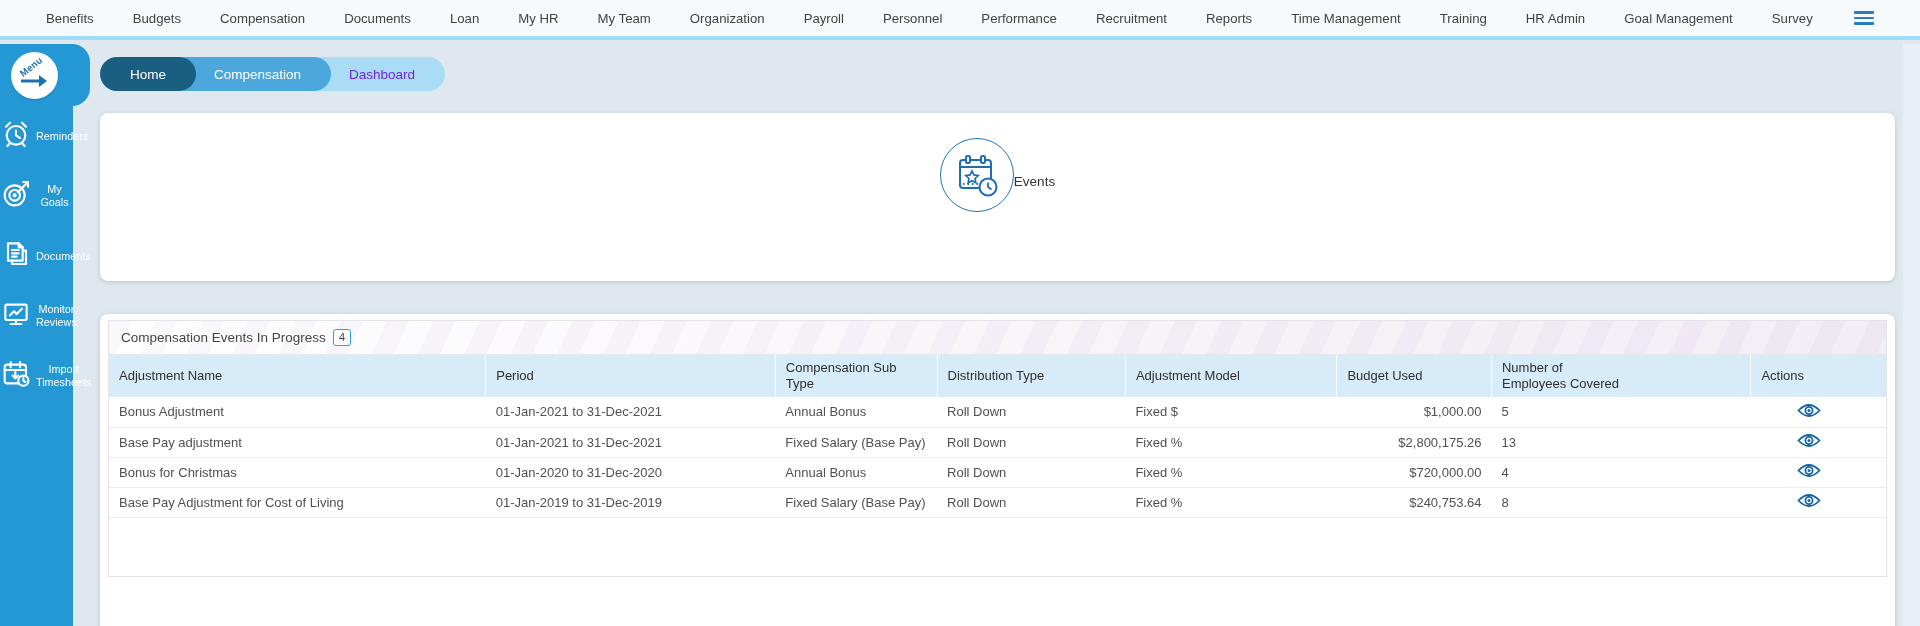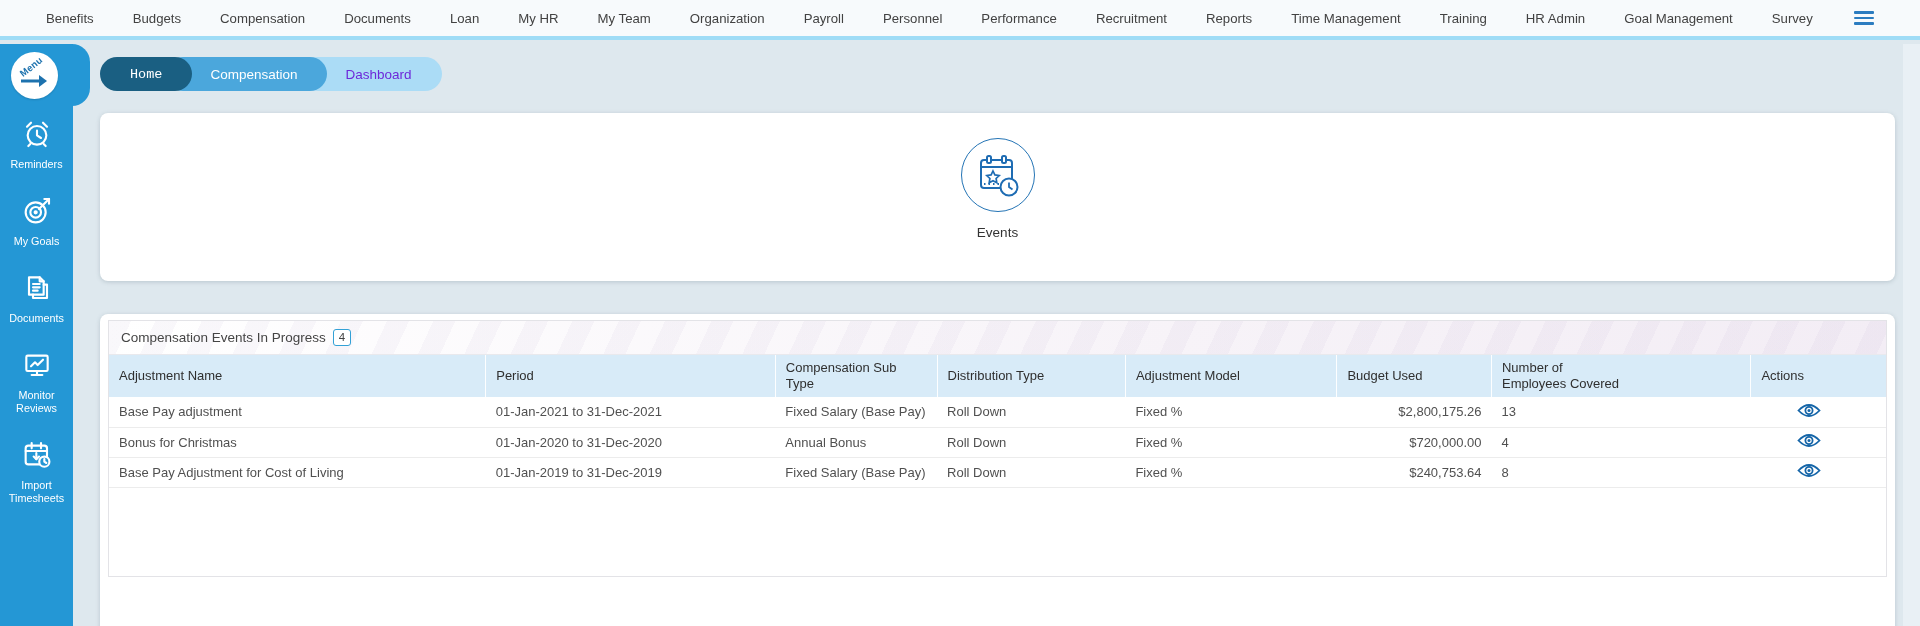--- a/index.html
+++ b/index.html
@@ -18,40 +18,40 @@
   .sidebar { position:absolute; left:0; top:44px; bottom:0; width:73px; background:#2497d5; z-index:5; }
   .menu-bump { position:absolute; left:0; top:0; width:90px; height:62px; background:#2497d5;
                border-radius:0 18px 18px 0; }
   .menu-btn { position:absolute; left:11px; top:8px; width:47px; height:47px; border-radius:50%;
               background:#ffffff; cursor:pointer; box-shadow:0 1px 2px rgba(0,0,0,.15); }
   .menu-btn .menu-word { position:absolute; left:7px; top:9px; font-size:9.5px; font-weight:bold;
               color:#1d72ae; transform:rotate(-38deg); letter-spacing:.3px; }
   .menu-btn svg { position:absolute; left:8px; top:21px; }
   .side-items { position:absolute; top:74px; left:0; right:0; display:flex; flex-direction:column;
                 gap:24px; align-items:center; }
-  .side-item { display:flex; flex-direction:column; align-items:center; gap:4px; cursor:pointer; width:73px; }
+  .side-item { display:flex; align-items:center; gap:4px; cursor:pointer; width:73px; }
   .side-item svg { width:32px; height:32px; }
   .side-item .side-label { font-size:10.8px; color:#ffffff; text-align:center; line-height:1.2; }
 
   
   .content { position:absolute; left:73px; top:44px; right:0; bottom:0; background:#dee8ee; overflow:hidden; }
   .scroll-strip { position:absolute; right:0; top:0; bottom:0; width:17px; background:#e9f0f5; }
 
   .crumb-row { display:flex; margin:13px 0 0 27px; }
   .crumb { height:34px; display:flex; align-items:center; padding:0 30px; border-radius:17px;
            font-size:13.5px; color:#ffffff; cursor:pointer; white-space:nowrap; }
   .crumb + .crumb { margin-left:-26px; padding-left:44px; }
-  .crumb.c0 { background:#1a5f82; z-index:3; position:relative;font-family:Liberation Mono, monospace; }
+  .crumb.c0 { background:#1a5f82; z-index:3; position:relative; }
   .crumb.c1 { background:#4ba7dc; z-index:2; position:relative; }
   .crumb.c2 { background:#abdcf6; color:#6d28d9; z-index:1; position:relative; }
 
   .card { background:#ffffff; border-radius:8px; box-shadow:0 1px 4px rgba(90,110,125,.28);
           margin-left:27px; width:1795px; }
   .events-card { margin-top:22px; height:168px; display:flex; flex-direction:column; align-items:center; }
-  .events-tile { display:flex; flex-direction:column; align-items:center; cursor:pointer; margin-top:25px; }
+  .events-tile { display:flex; flex-direction:row; align-items:center; cursor:pointer; margin-top:25px; }
   .events-circle { width:74px; height:74px; border:1px solid #2474b5; border-radius:50%;
                    display:flex; align-items:center; justify-content:center; background:#fff; }
   .events-label { margin-top:13px; font-size:13.5px; color:#333333; }
 
   .table-card { margin-top:33px; height:375px; padding:6px 8px; }
   .table-wrap { border:1px solid #e3e3e7; height:257px; overflow:hidden; background:#fff; }
   .panel-header { height:34px; display:flex; align-items:center; padding-left:12px;
         background:
           repeating-linear-gradient(115deg, rgba(120,90,160,0.045) 0 20px, rgba(120,90,160,0) 20px 42px),
           linear-gradient(100deg,#ffffff 0%,#f7f3f8 60%,#f3edf5 100%);
@@ -220,20 +220,36 @@
               <th>Distribution Type</th>
               <th>Adjustment Model</th>
               <th class="right">Budget Used</th>
               <th>Number of
 Employees Covered</th>
               <th>Actions</th>
             </tr>
           </thead>
         <tbody id="tbody">
             <tr>
+              <td>Bonus Adjustment</td>
+              <td>01-Jan-2021 to 31-Dec-2021</td>
+              <td>Annual Bonus</td>
+              <td>Roll Down</td>
+              <td>Fixed $</td>
+              <td class="right">$1,000.00</td>
+              <td>5</td>
+              <td><span class="eye-btn">
+                  <svg width="24" height="15" viewBox="0 0 24 15">
+                    <path d="M1.5 7.5 Q12 -3.5 22.5 7.5 Q12 18.5 1.5 7.5 Z" fill="none" stroke="#1565a8" stroke-width="1.8"></path>
+                    <circle cx="12" cy="7.5" r="3.6" fill="none" stroke="#1565a8" stroke-width="1.8"></circle>
+                    <circle cx="12" cy="7.5" r="1.5" fill="#1565a8"></circle>
+                  </svg>
+                </span></td>
+            </tr>
+            <tr>
               <td>Base Pay adjustment</td>
               <td>01-Jan-2021 to 31-Dec-2021</td>
               <td>Fixed Salary (Base Pay)</td>
               <td>Roll Down</td>
               <td>Fixed %</td>
               <td class="right">$2,800,175.26</td>
               <td>13</td>
               <td><span class="eye-btn">
                   <svg width="24" height="15" viewBox="0 0 24 15">
                     <path d="M1.5 7.5 Q12 -3.5 22.5 7.5 Q12 18.5 1.5 7.5 Z" fill="none" stroke="#1565a8" stroke-width="1.8"></path>

